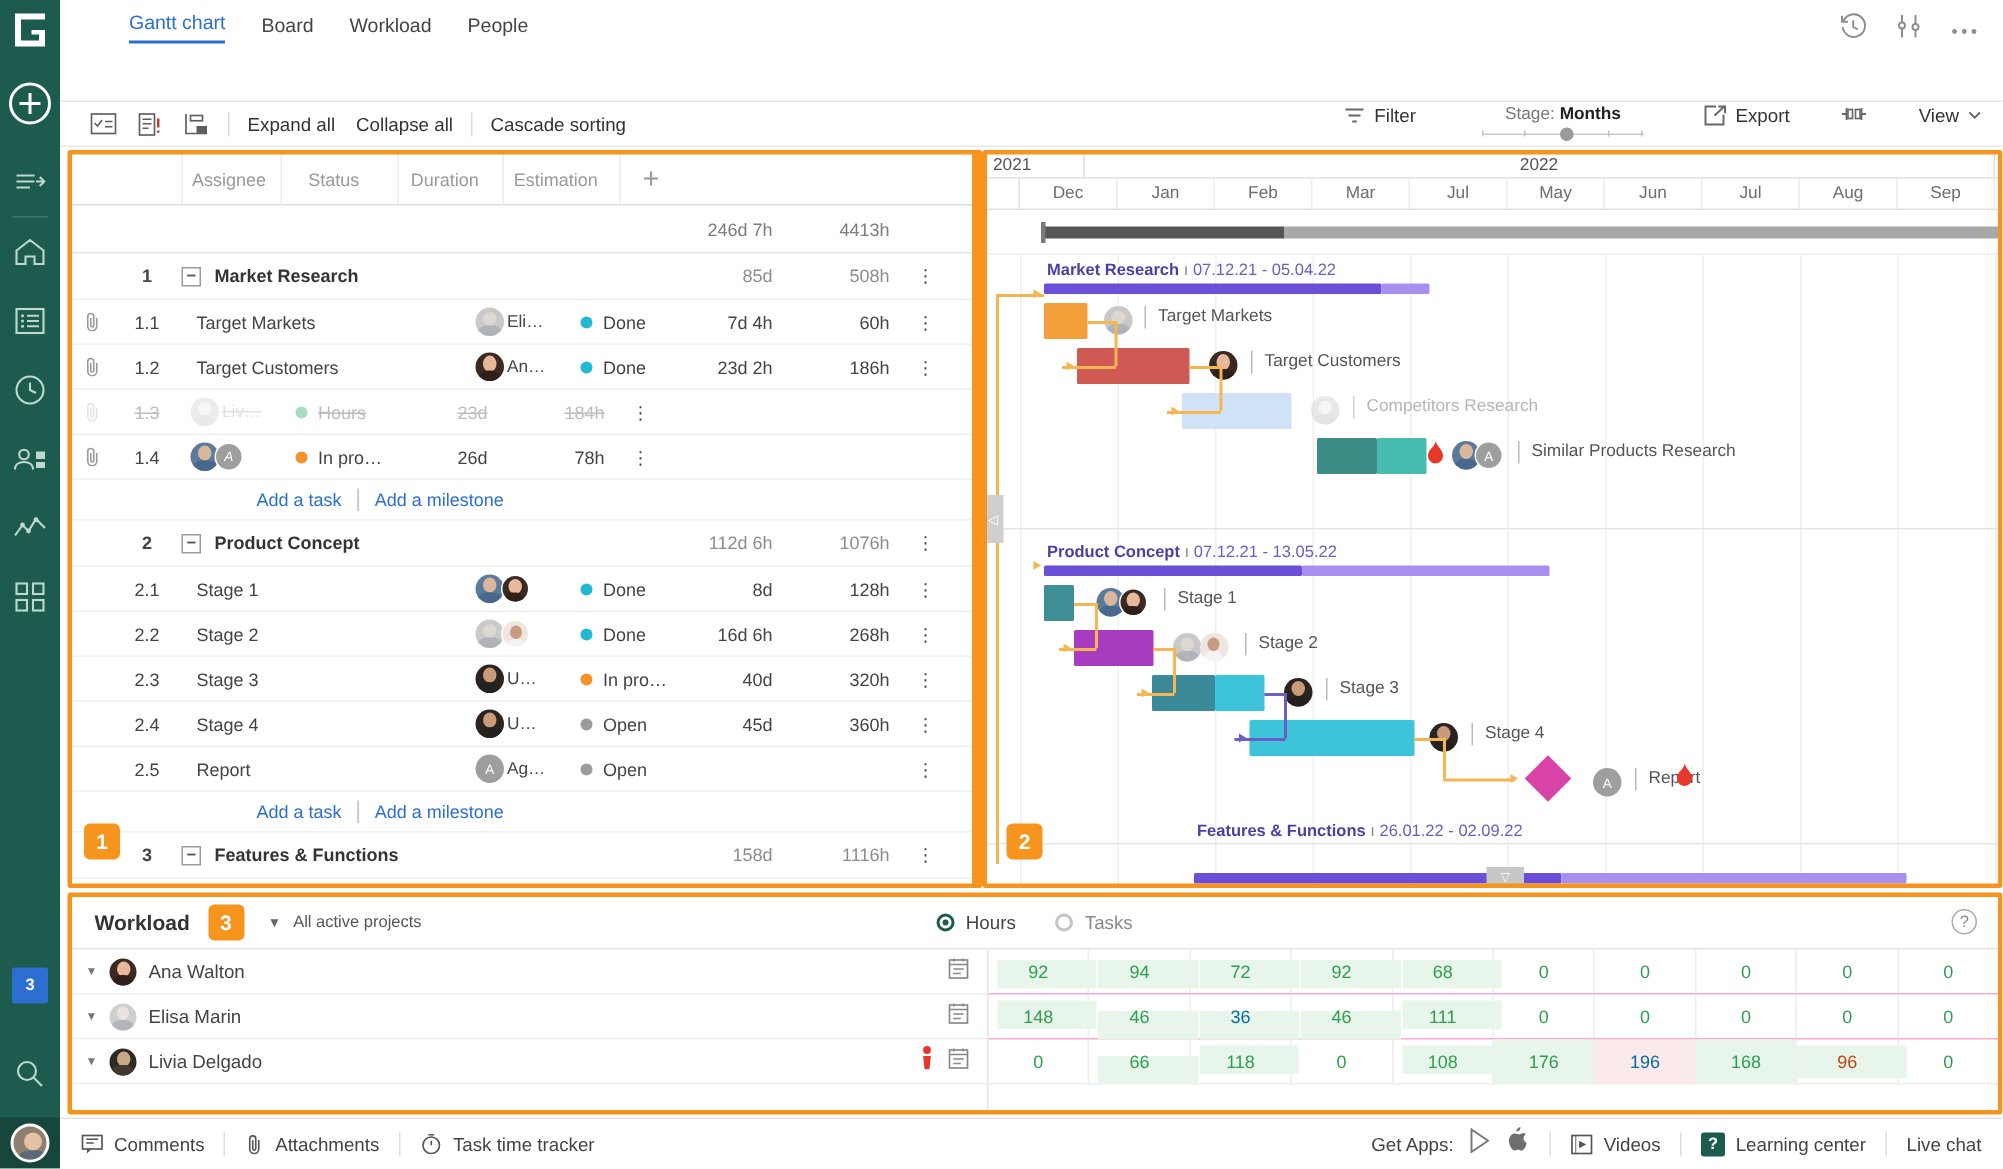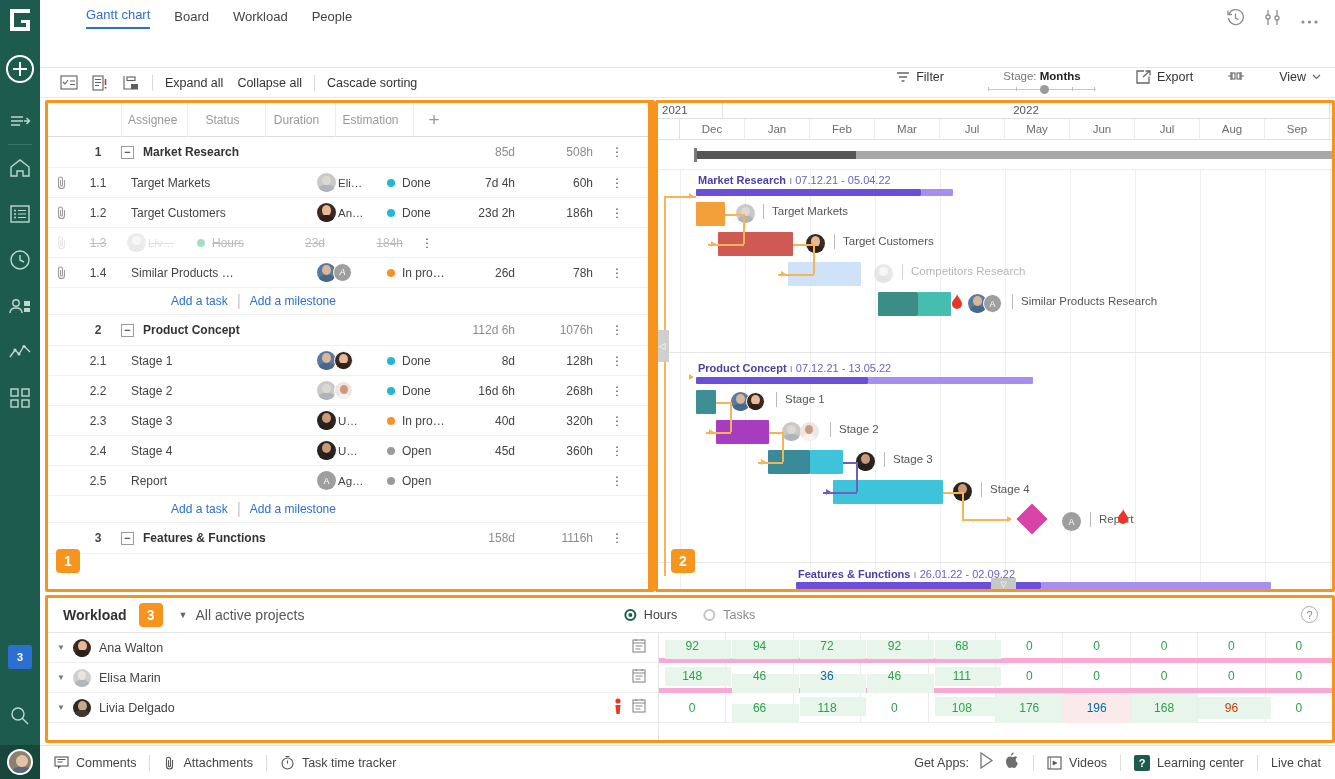--- a/index.html
+++ b/index.html
@@ -115,36 +115,36 @@
   .collapse-handle span{color:#fff;font-size:9px;}
   .vsplit{position:absolute;left:648px;top:102px;width:8px;height:488px;background:#F7941E;z-index:13;}
 
   
   .workload{position:absolute;left:47px;top:597px;width:1285px;height:144px;background:#fff;}
   .wl-head{display:flex;align-items:center;height:36px;border-bottom:1px solid #e4e4e4;padding-left:16px;position:relative;}
   .wl-title{font-size:14px;font-weight:bold;color:#333;}
   .wl-badge{width:24px;height:24px;background:#F7941E;color:#fff;font-size:14px;font-weight:bold;
     display:flex;align-items:center;justify-content:center;border-radius:4px;margin-left:12px;}
   .caret{margin-left:16px;color:#666;font-size:9px;cursor:pointer;}
-  .wl-proj{font-size:14px;color:#555;margin-left:8px;cursor:pointer;}
+  .wl-proj{font-size:11px;color:#555;margin-left:8px;cursor:pointer;}
   .wl-radios{position:absolute;left:50%;transform:translateX(-50%);display:flex;gap:26px;align-items:center;}
   .radio{display:flex;align-items:center;gap:8px;font-size:12.5px;color:#444;cursor:pointer;}
   .rc{width:12px;height:12px;border-radius:50%;border:2px solid #1e5b4f;display:flex;align-items:center;justify-content:center;}
   .rc i{width:4px;height:4px;border-radius:50%;background:#1e5b4f;display:block;}
   .rc.off{border-color:#c4c4c4;}
   .help{position:absolute;right:14px;width:17px;height:17px;border:1.4px solid #aaa;border-radius:50%;
     display:flex;align-items:center;justify-content:center;font-size:11px;color:#888;cursor:pointer;}
   .wl-body{display:flex;height:107px;}
   .wl-left{width:612px;border-right:1px solid #e4e4e4;}
   .wl-row{display:flex;align-items:center;height:30px;border-bottom:1px solid #ededed;padding-left:10px;position:relative;}
   .wl-row .tri{color:#777;font-size:8px;width:16px;cursor:pointer;}
   .wl-name{font-size:12.5px;color:#444;margin-left:8px;}
   .wl-icons{position:absolute;right:12px;display:flex;align-items:center;gap:10px;}
   .wl-right{flex:1;position:relative;}
-  .wl-grid-row{display:flex;height:30px;border-bottom:5px solid #f9a8d4;}
+  .wl-grid-row{display:flex;height:30px;border-bottom:1px solid #f9a8d4;}
   .wl-cell{flex:1;position:relative;display:flex;align-items:center;justify-content:center;
     border-right:1px solid #ececec;font-size:12px;}
   .wl-fill{position:absolute;left:0;right:0;height:22px;top:11px;}
   .wl-val{position:relative;z-index:2;}
 
   
   .status{position:absolute;left:40px;bottom:0;width:1295px;height:34px;background:#fff;border-top:1px solid #e4e4e4;
     display:flex;align-items:center;padding:0 14px;}
   .st-item{display:flex;align-items:center;gap:7px;font-size:12.5px;color:#444;cursor:pointer;}
   .st-sep{width:1px;height:16px;background:#ddd;margin:0 13px;}
@@ -347,20 +347,29 @@
     <div class="th">
       <div class="c" style="width:28px;border-left:none"></div>
       <div class="c" style="width:46px;border-left:none"></div>
       <div class="c" style="width:66px;justify-content:flex-start;padding-left:6px">Assignee</div>
       <div class="c" style="width:78px;justify-content:center">Status</div>
       <div class="c" style="width:70px;justify-content:center">Duration</div>
       <div class="c" style="width:78px;justify-content:center">Estimation</div>
       <div class="c" style="width:49px;justify-content:center;font-size:19px;color:#999;cursor:pointer">+</div>
     </div>
 
+    <div class="sumrow">
+      <div class="c" style="width:28px"></div>
+      <div class="c" style="width:46px"></div>
+      <div class="c" style="width:190px"></div>
+      <div class="c" style="width:66px"></div>
+      <div class="c" style="width:78px"></div>
+      <div class="c c-dur">246d 7h</div>
+      <div class="c c-est">4413h</div>
+    </div>
 
     <div class="tr grp" style="height:31px">
       <div class="c c-attach"></div>
       <div class="c c-num" style="color:#444;font-weight:bold">1</div>
       <div class="c c-name">
         <span class="expander">−</span>
         <span>Market Research</span>
       </div>
       <div class="c c-assignee"></div>
         <div class="c c-status"></div>
@@ -440,21 +449,20 @@
       <div class="c c-menu">⋮</div>
     </div>
 
     <div class="tr">
       <div class="c c-attach">
         <svg width="11" height="13" viewBox="0 0 11 13">
             <path d="M8.5 4v5.5a3 3 0 0 1-6 0V3a2 2 0 0 1 4 0v6a1 1 0 0 1-2 0V4" fill="none" stroke="#9b9b9b" stroke-width="1.1"></path>
           </svg>
       </div>
       <div class="c c-num">1.4</div>
-      <div class="c c-name ellip">Similar Products …</div>
       <div class="c c-assignee">
         <span class="av" style="width:19px;height:19px;background:#5c7a9b">
             <i style="left:5px;top:2px;width:9px;height:10px;border-radius:50%;background:#d8b79b"></i>
             <i style="left:1px;top:12px;width:17px;height:9px;border-radius:6px 6px 0 0;background:#47678c"></i>
           </span>
         <span class="av" style="width:19px;height:19px;background:#9e9e9e;margin-left:-5px;border:1.5px solid #fff">
             <i style="left:0;top:0;right:0;bottom:0;color:#fff;font-size:9px;text-align:center;line-height:16px;">A</i>
           </span>
         <span class="ellip" style="font-size:11.5px"></span>
       </div>
@@ -747,21 +755,21 @@
       <div class="sep-v" style="left:432px;top:372px;height:15px"></div>
       <div class="glabel" style="left:441px;top:373px;">Report</div>
       <span class="flame" style="left:459px;top:369px">
         <svg width="12" height="17" viewBox="0 0 12 17">
             <path d="M6 0C6 4 1 5 1 10a5 5 0 0 0 10 0C11 6 8 5 6 0z" fill="#e8372a"></path>
           </svg>
       </span>
 
       <div class="rowsep" style="top:422px"></div>
 
-      <div class="gsumlabel" style="left:140px;top:428px;">
+      <div class="gsumlabel" style="left:140px;top:408px;">
         <span style="color:#4b3fa6;font-weight:bold">Features &amp; Functions</span>
         <span style="color:#8a8a8a;font-weight:normal;"> ı </span>
         <span>26.01.22 - 02.09.22</span>
       </div>
       <div class="gsum" style="left:138px;top:442px;width:245px;background:#6b4fd8;"></div>
       <div class="gsum" style="left:383px;top:442px;width:230px;background:#a78ff0;"></div>
 
       <div class="link" style="left:6px;top:56px;width:32px;height:1px;border-width:0 0 2px 0;"></div>
       <div class="link" style="left:6px;top:56px;width:1px;height:380px;border-width:0 0 0 2px;"></div>
       <div class="link" style="left:67px;top:74px;width:18px;height:1px;border-width:0 0 2px 0;"></div>

